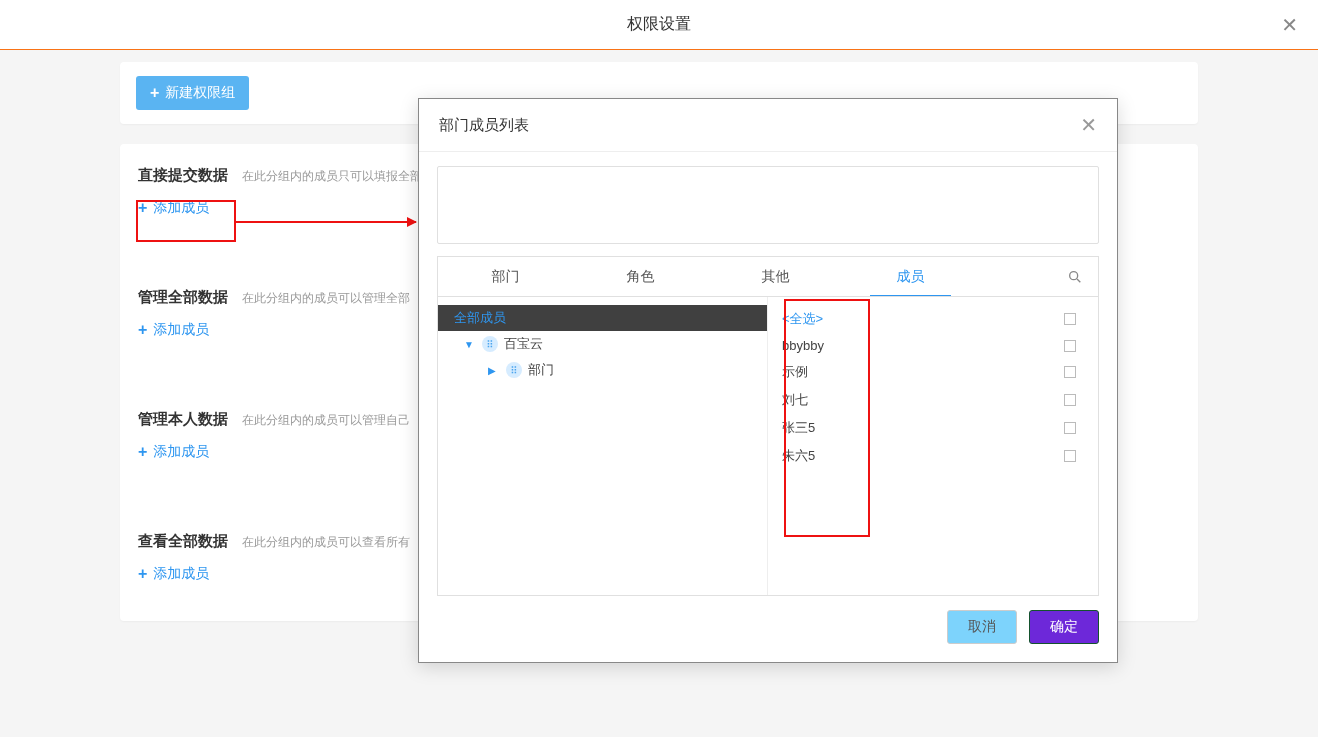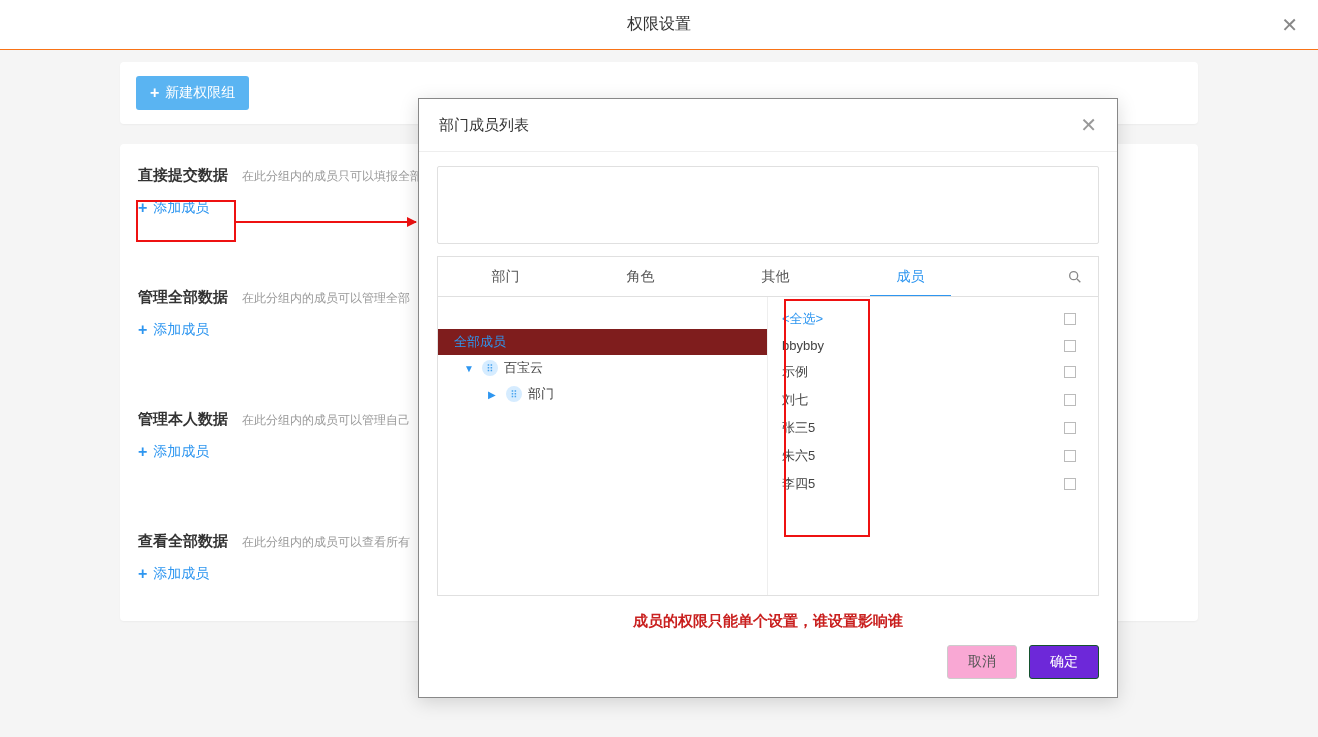--- a/index.html
+++ b/index.html
@@ -187,21 +187,21 @@
     overflow: auto;
   }
   .tree-row {
     display: flex;
     align-items: center;
     padding: 4px 12px;
     gap: 6px;
     cursor: pointer;
     font-size: 13px;
   }
-  .tree-row.root { color: #2e96f0; background: #7f1d1d; padding-left: 16px; margin-top: 24px; }
+  .tree-row.root { color: #2e96f0; background: #404040; padding-left: 16px; }
   .tree-row.l1 { padding-left: 26px; color: #444; }
   .tree-row.l2 { padding-left: 50px; color: #444; }
   .caret { color: #2e96f0; font-size: 10px; width: 12px; display:inline-block; }
   .dept-icon {
     width: 16px; height: 16px; border-radius: 50%;
     background: #d6ecff;
     display: inline-flex; align-items: center; justify-content: center;
     color: #4aa4ee; font-size: 10px;
   }
 
@@ -238,21 +238,21 @@
     display: flex;
     justify-content: flex-end;
     gap: 12px;
   }
   .btn {
     padding: 7px 20px;
     border-radius: 3px;
     font-size: 14px;
     cursor: pointer;
   }
-  .btn-default { background: #f9a8d4; border: 1px solid #ccc; color: #555; }
+  .btn-default { background: #7dd3fc; border: 1px solid #ccc; color: #555; }
   .btn-confirm { background: #6d28d9; border: 1px solid #14532d; color: #fff; }
 
   svg.mag { width: 16px; height: 16px; }
 </style>
 </head>
 <body>
 
 <div class="page-header">
   <span class="page-title">权限设置</span>
   <span class="page-close">✕</span>
@@ -369,30 +369,25 @@
               <span class="chk"></span>
             </div>
             <div class="member-row">
               <span>张三5</span>
               <span class="chk"></span>
             </div>
             <div class="member-row">
               <span>朱六5</span>
               <span class="chk"></span>
             </div>
-            <div class="member-row">
-              <span>李四5</span>
-              <span class="chk"></span>
-            </div>
           </div>
       </div>
 
       <div class="right-highlight" style="left:346px; top:2px; width:86px; height:238px;"></div>
     </div>
 
-    <div class="annotation-note" style="left: 92px; bottom: -30px; position: static; margin: 16px 0px 0px; text-align: center; padding: 0px;">成员的权限只能单个设置，谁设置影响谁</div>
   </div>
 
   <div class="modal-foot">
     <button class="btn btn-default"><span>取消</span></button>
     <button class="btn btn-confirm"><span>确定</span></button>
   </div>
 </div>
 
 </body></html>

